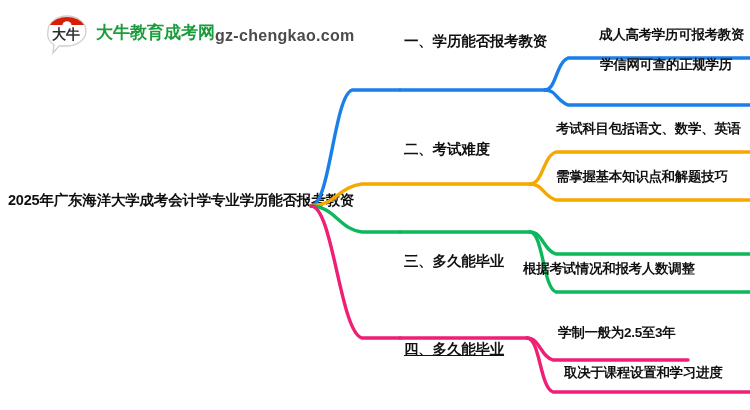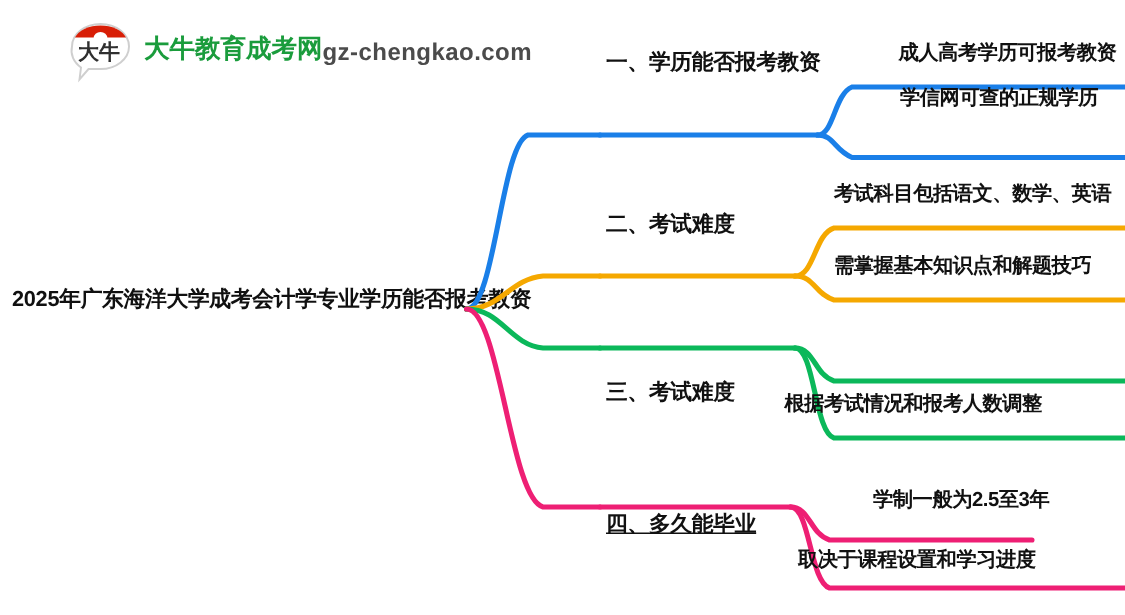--- a/index.html
+++ b/index.html
@@ -152,20 +152,20 @@
   </svg>
 
   <div class="branch-label" style="left:404px; top:32px;">一、学历能否报考教资</div>
   <div class="leaf-label" style="left:599px; top:26px;">成人高考学历可报考教资</div>
   <div class="leaf-label" style="left:600px; top:56px;">学信网可查的正规学历</div>
 
   <div class="branch-label" style="left:404px; top:140px;">二、考试难度</div>
   <div class="leaf-label" style="left:556px; top:168px;">需掌握基本知识点和解题技巧</div>
   <div class="leaf-label" style="left:556px; top:120px;">考试科目包括语文、数学、英语</div>
 
-  <div class="branch-label" style="left:404px; top:252px;">三、考试难度</div>
+  <div class="branch-label" style="left:404px; top:252px;">三、多久能毕业</div>
   <div class="leaf-label" style="left:523px; top:260px;">根据考试情况和报考人数调整</div>
 
   <div class="branch-label" style="left:404px; top:340px;text-decoration:underline;">四、多久能毕业</div>
-  <div class="leaf-label" style="left:558px; top:324px;margin-left:24px;">学制一般为2.5至3年</div>
-  <div class="leaf-label" style="left:532px; top:364px;font-family:Liberation Mono, monospace;">取决于课程设置和学习进度</div>
+  <div class="leaf-label" style="left:558px; top:324px;">学制一般为2.5至3年</div>
+  <div class="leaf-label" style="left:564px; top:364px;font-family:Liberation Mono, monospace;">取决于课程设置和学习进度</div>
 
 </div>
 
 </body></html>

